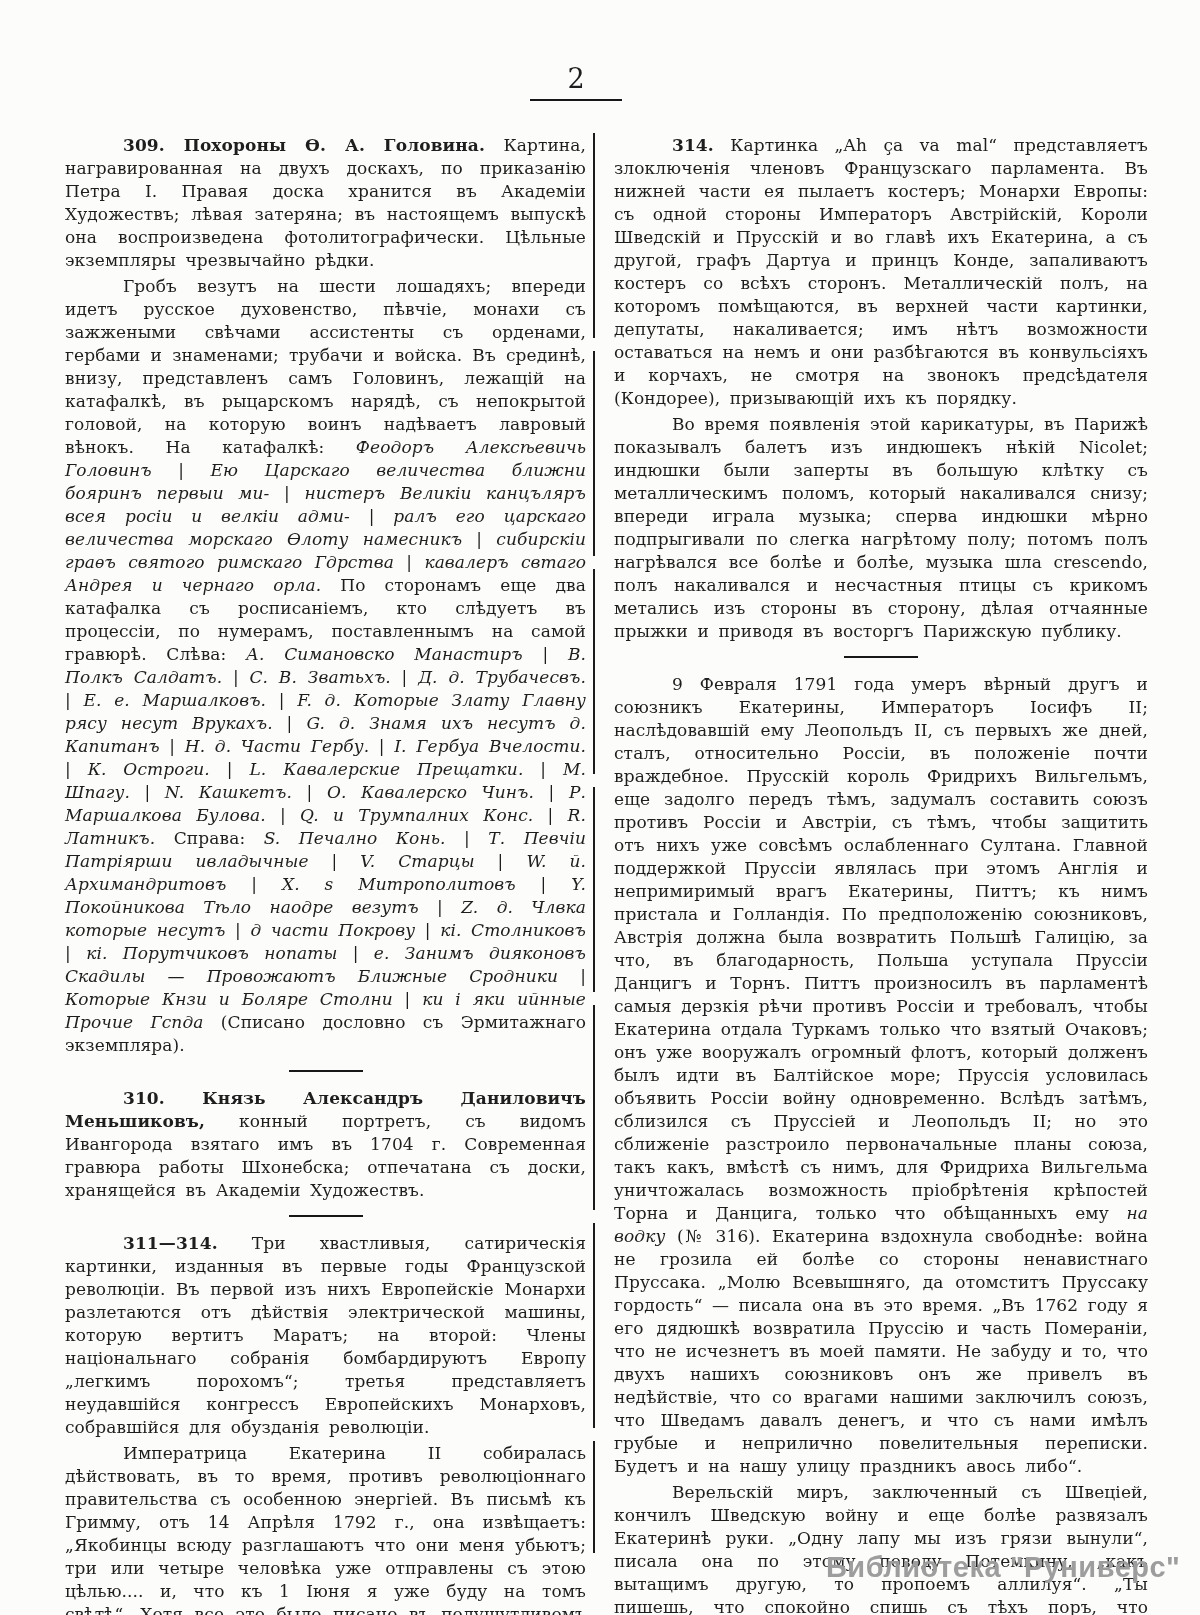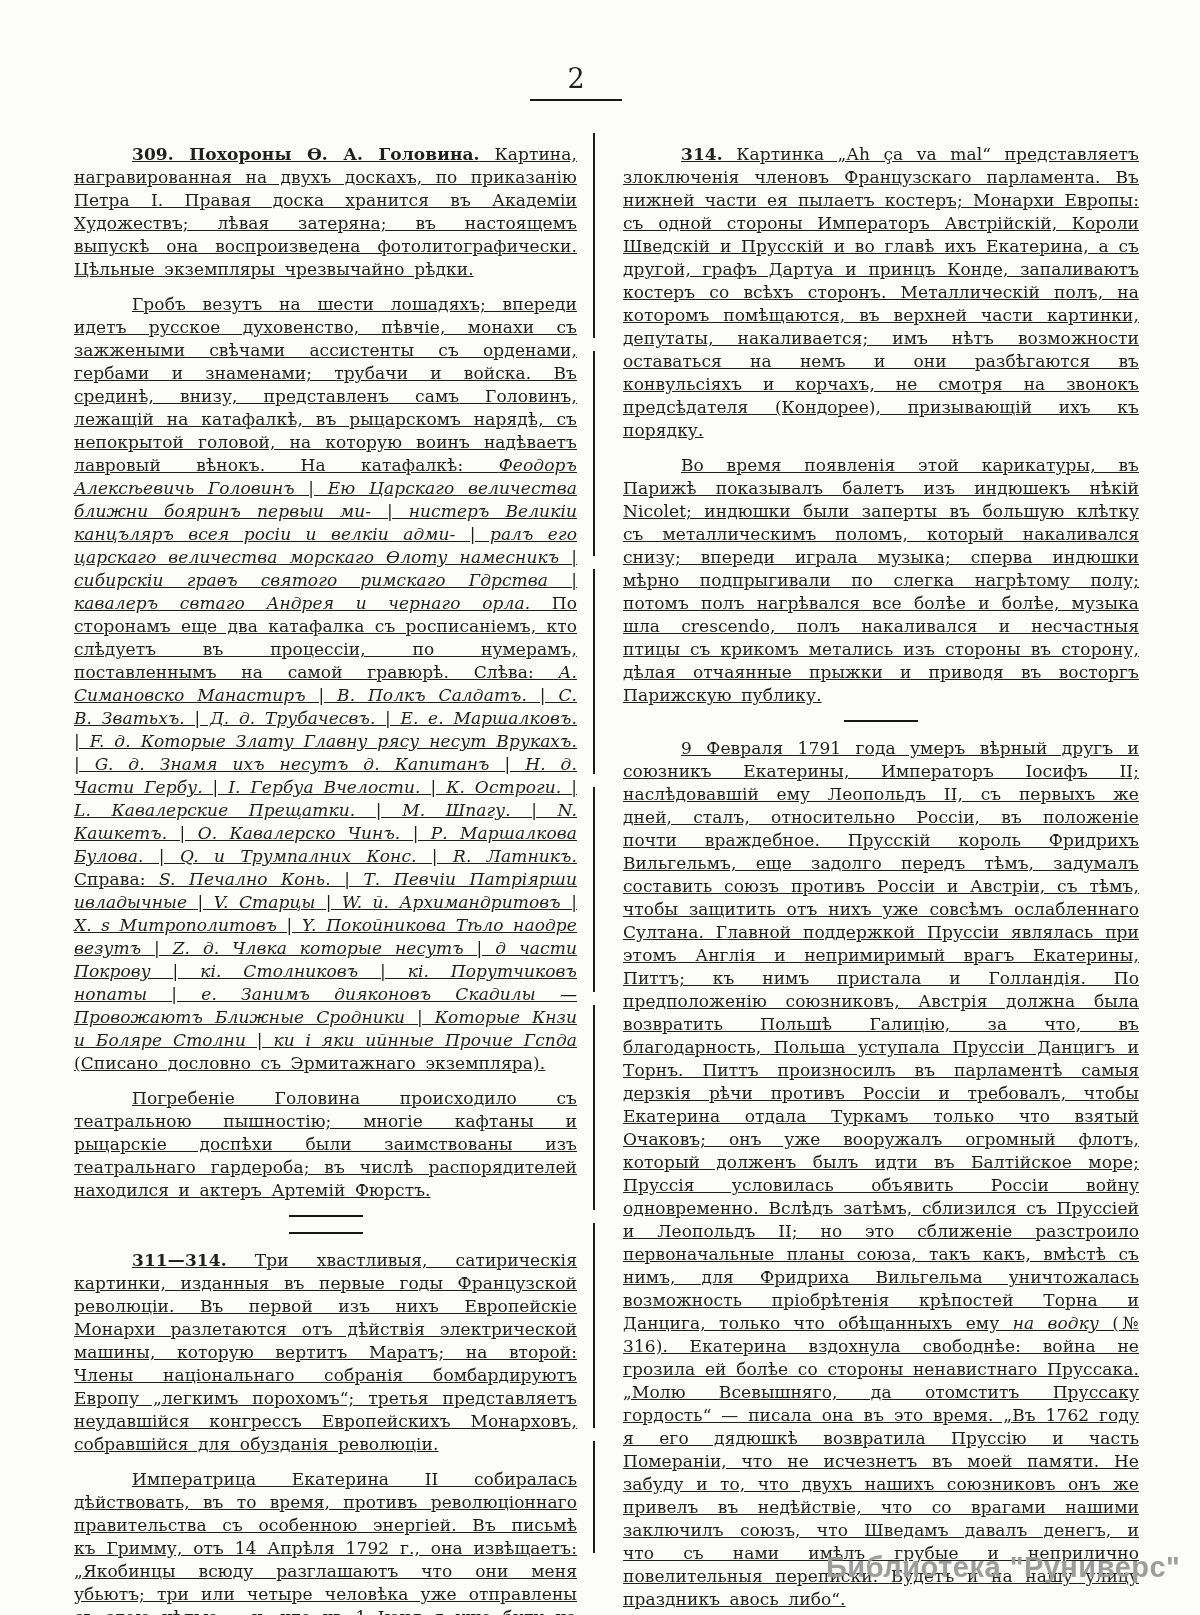--- a/index.html
+++ b/index.html
@@ -38,23 +38,22 @@
     top: 131px;
     text-align: justify;
     font-size: 17px;
     line-height: 23px;
     word-spacing: 4px;
     letter-spacing: 0.1px;
   }
   .col-left  { left: 62px;  width: 527px; }
   .col-right { left: 611px; width: 540px; }
   .para {
-    margin: 12px;
+    margin: 3px;
     text-indent: 58px;
-    text-decoration: underline;
   }
   .para span.bold   { font-weight: bold; }
   .para span.italic { font-style: italic; }
   .section-rule {
     width: 74px;
     height: 2px;
     background: #171717;
     margin: 13px auto 15px;
   }
   .column-divider {
@@ -87,22 +86,22 @@
 <div class="page-number-wrap">
   <span class="page-number">2</span>
   <div class="page-number-rule"></div>
 </div>
 
 <div class="column-divider"></div>
 
 <div class="col col-left">
     <p class="para"><span class="bold">309. Похороны Ѳ. А. Головина.</span><span class="normal"> Картина, награвированная на двухъ доскахъ, по приказанію Петра I. Правая доска хранится въ Академіи Художествъ; лѣвая затеряна; въ настоящемъ выпускѣ она воспроизведена фотолитографически. Цѣльные экземпляры чрезвычайно рѣдки.</span></p>
     <p class="para"><span class="normal">Гробъ везутъ на шести лошадяхъ; впереди идетъ русское духовенство, пѣвчіе, монахи съ зажжеными свѣчами ассистенты съ орденами, гербами и знаменами; трубачи и войска. Въ срединѣ, внизу, представленъ самъ Головинъ, лежащій на катафалкѣ, въ рыцарскомъ нарядѣ, съ непокрытой головой, на которую воинъ надѣваетъ лавровый вѣнокъ. На катафалкѣ: </span><span class="italic">Феодоръ Алексѣевичь Головинъ | Ею Царскаго величества ближни бояринъ первыи ми- | нистеръ Великіи канцъляръ всея росіи и велкіи адми- | ралъ его царскаго величества морскаго Ѳлоту намесникъ | сибирскіи граѳъ святого римскаго Гдрства | кавалеръ свтаго Андрея и чернаго орла.</span><span class="normal"> По сторонамъ еще два катафалка съ росписаніемъ, кто слѣдуетъ въ процессіи, по нумерамъ, поставленнымъ на самой гравюрѣ. Слѣва: </span><span class="italic">А. Симановско Манастиръ | В. Полкъ Салдатъ. | С. В. Зватьхъ. | Д. д. Трубачесвъ. | Е. е. Маршалковъ. | F. д. Которые Злату Главну рясу несут Врукахъ. | G. д. Знамя ихъ несутъ д. Капитанъ | Н. д. Части Гербу. | I. Гербуа Вчелости. | К. Остроги. | L. Кавалерские Прещатки. | М. Шпагу. | N. Кашкетъ. | О. Кавалерско Чинъ. | Р. Маршалкова Булова. | Q. и Трумпалних Конс. | R. Латникъ.</span><span class="normal"> Справа: </span><span class="italic">S. Печално Конь. | Т. Певчіи Патріярши ивладычные | V. Старцы | W. й. Архимандритовъ | X. s Митрополитовъ | Y. Покойникова Тѣло наодре везутъ | Z. д. Члвка которые несутъ | д части Покрову | кі. Столниковъ | кі. Порутчиковъ нопаты | е. Занимъ дияконовъ Скадилы — Провожаютъ Ближные Сродники | Которые Кнзи и Боляре Столни | ки і яки ийнные Прочие Гспда</span><span class="normal"> (Списано дословно съ Эрмитажнаго экземпляра).</span></p>
-    <p class="para"><span class="normal">Погребеніе Головина происходило съ театральною пышностію; многіе кафтаны и рыцарскіе доспѣхи были заимствованы изъ театральнаго гардероба; въ числѣ распорядителей находился и актеръ Артемій Фюрстъ.</span></p>
     <div class="section-rule"></div>
+    <p class="para"><span class="bold">310. Князь Александръ Даниловичъ Меньшиковъ,</span><span class="normal"> конный портретъ, съ видомъ Ивангорода взятаго имъ въ 1704 г. Современная гравюра работы Шхонебска; отпечатана съ доски, хранящейся въ Академіи Художествъ.</span></p>
     <div class="section-rule"></div>
     <p class="para"><span class="bold">311—314.</span><span class="normal"> Три хвастливыя, сатирическія картинки, изданныя въ первые годы Французской революціи. Въ первой изъ нихъ Европейскіе Монархи разлетаются отъ дѣйствія электрической машины, которую вертитъ Маратъ; на второй: Члены національнаго собранія бомбардируютъ Европу „легкимъ порохомъ“; третья представляетъ неудавшійся конгрессъ Европейскихъ Монарховъ, собравшійся для обузданія революціи.</span></p>
     <p class="para"><span class="normal">Императрица Екатерина II собиралась дѣйствовать, въ то время, противъ революціоннаго правительства съ особенною энергіей. Въ письмѣ къ Гримму, отъ 14 Апрѣля 1792 г., она извѣщаетъ: „Якобинцы всюду разглашаютъ что они меня убьютъ; три или четыре человѣка уже отправлены съ этою цѣлью.... и, что къ 1 Іюня я уже буду на томъ свѣтѣ“. Хотя все это было писано въ полушутливомъ тонѣ, но въ Петербургѣ были принимаемы, на самомъ дѣлѣ, мѣры предосторожности, тѣмъ болѣе, что въ Парижѣ, въ это время, образовался легіонъ цареубійцъ, и что молва приписывала ему участіе въ загадочной смерти Леопольда II и въ убійствѣ Густава III (Русскій Архивъ; 1884. 37).</span></p>
   </div>
 <div class="col col-right">
     <p class="para"><span class="bold">314.</span><span class="normal"> Картинка „Ah ça va mal“ представляетъ злоключенія членовъ Французскаго парламента. Въ нижней части ея пылаетъ костеръ; Монархи Европы: съ одной стороны Императоръ Австрійскій, Короли Шведскій и Прусскій и во главѣ ихъ Екатерина, а съ другой, графъ Дартуа и принцъ Конде, запаливаютъ костеръ со всѣхъ сторонъ. Металлическій полъ, на которомъ помѣщаются, въ верхней части картинки, депутаты, накаливается; имъ нѣтъ возможности оставаться на немъ и они разбѣгаются въ конвульсіяхъ и корчахъ, не смотря на звонокъ предсѣдателя (Кондорее), призывающій ихъ къ порядку.</span></p>
     <p class="para"><span class="normal">Во время появленія этой карикатуры, въ Парижѣ показывалъ балетъ изъ индюшекъ нѣкій Nicolet; индюшки были заперты въ большую клѣтку съ металлическимъ поломъ, который накаливался снизу; впереди играла музыка; сперва индюшки мѣрно подпрыгивали по слегка нагрѣтому полу; потомъ полъ нагрѣвался все болѣе и болѣе, музыка шла crescendo, полъ накаливался и несчастныя птицы съ крикомъ метались изъ стороны въ сторону, дѣлая отчаянные прыжки и приводя въ восторгъ Парижскую публику.</span></p>
     <div class="section-rule"></div>
     <p class="para"><span class="normal">9 Февраля 1791 года умеръ вѣрный другъ и союзникъ Екатерины, Императоръ Іосифъ II; наслѣдовавшій ему Леопольдъ II, съ первыхъ же дней, сталъ, относительно Россіи, въ положеніе почти враждебное. Прусскій король Фридрихъ Вильгельмъ, еще задолго передъ тѣмъ, задумалъ составить союзъ противъ Россіи и Австріи, съ тѣмъ, чтобы защитить отъ нихъ уже совсѣмъ ослабленнаго Султана. Главной поддержкой Пруссіи являлась при этомъ Англія и непримиримый врагъ Екатерины, Питтъ; къ нимъ пристала и Голландія. По предположенію союзниковъ, Австрія должна была возвратить Польшѣ Галицію, за что, въ благодарность, Польша уступала Пруссіи Данцигъ и Торнъ. Питтъ произносилъ въ парламентѣ самыя дерзкія рѣчи противъ Россіи и требовалъ, чтобы Екатерина отдала Туркамъ только что взятый Очаковъ; онъ уже вооружалъ огромный флотъ, который долженъ былъ идти въ Балтійское море; Пруссія условилась объявить Россіи войну одновременно. Вслѣдъ затѣмъ, сблизился съ Пруссіей и Леопольдъ II; но это сближеніе разстроило первоначальные планы союза, такъ какъ, вмѣстѣ съ нимъ, для Фридриха Вильгельма уничтожалась возможность пріобрѣтенія крѣпостей Торна и Данцига, только что обѣщанныхъ ему </span><span class="italic">на водку</span><span class="normal"> (№ 316). Екатерина вздохнула свободнѣе: война не грозила ей болѣе со стороны ненавистнаго Пруссака. „Молю Всевышняго, да отомститъ Пруссаку гордость“ — писала она въ это время. „Въ 1762 году я его дядюшкѣ возвратила Пруссію и часть Помераніи, что не исчезнетъ въ моей памяти. Не забуду и то, что двухъ нашихъ союзниковъ онъ же привелъ въ недѣйствіе, что со врагами нашими заключилъ союзъ, что Шведамъ давалъ денегъ, и что съ нами имѣлъ грубые и неприлично повелительныя переписки. Будетъ и на нашу улицу праздникъ авось либо“.</span></p>
     <p class="para"><span class="normal">Верельскій миръ, заключенный съ Швеціей, кончилъ Шведскую войну и еще болѣе развязалъ Екатеринѣ руки. „Одну лапу мы изъ грязи вынули“, писала она по этому поводу Потемкину, „какъ вытащимъ другую, то пропоемъ аллилуя“. „Ты пишешь, что спокойно спишь съ тѣхъ поръ, что свѣдалъ о мирѣ со Шведами; на сіе тебѣ скажу, что со мною случилось: мои платья все убавляли отъ самаго 1784 года, а въ сіи три недѣли начали узки становиться,</span></p>

